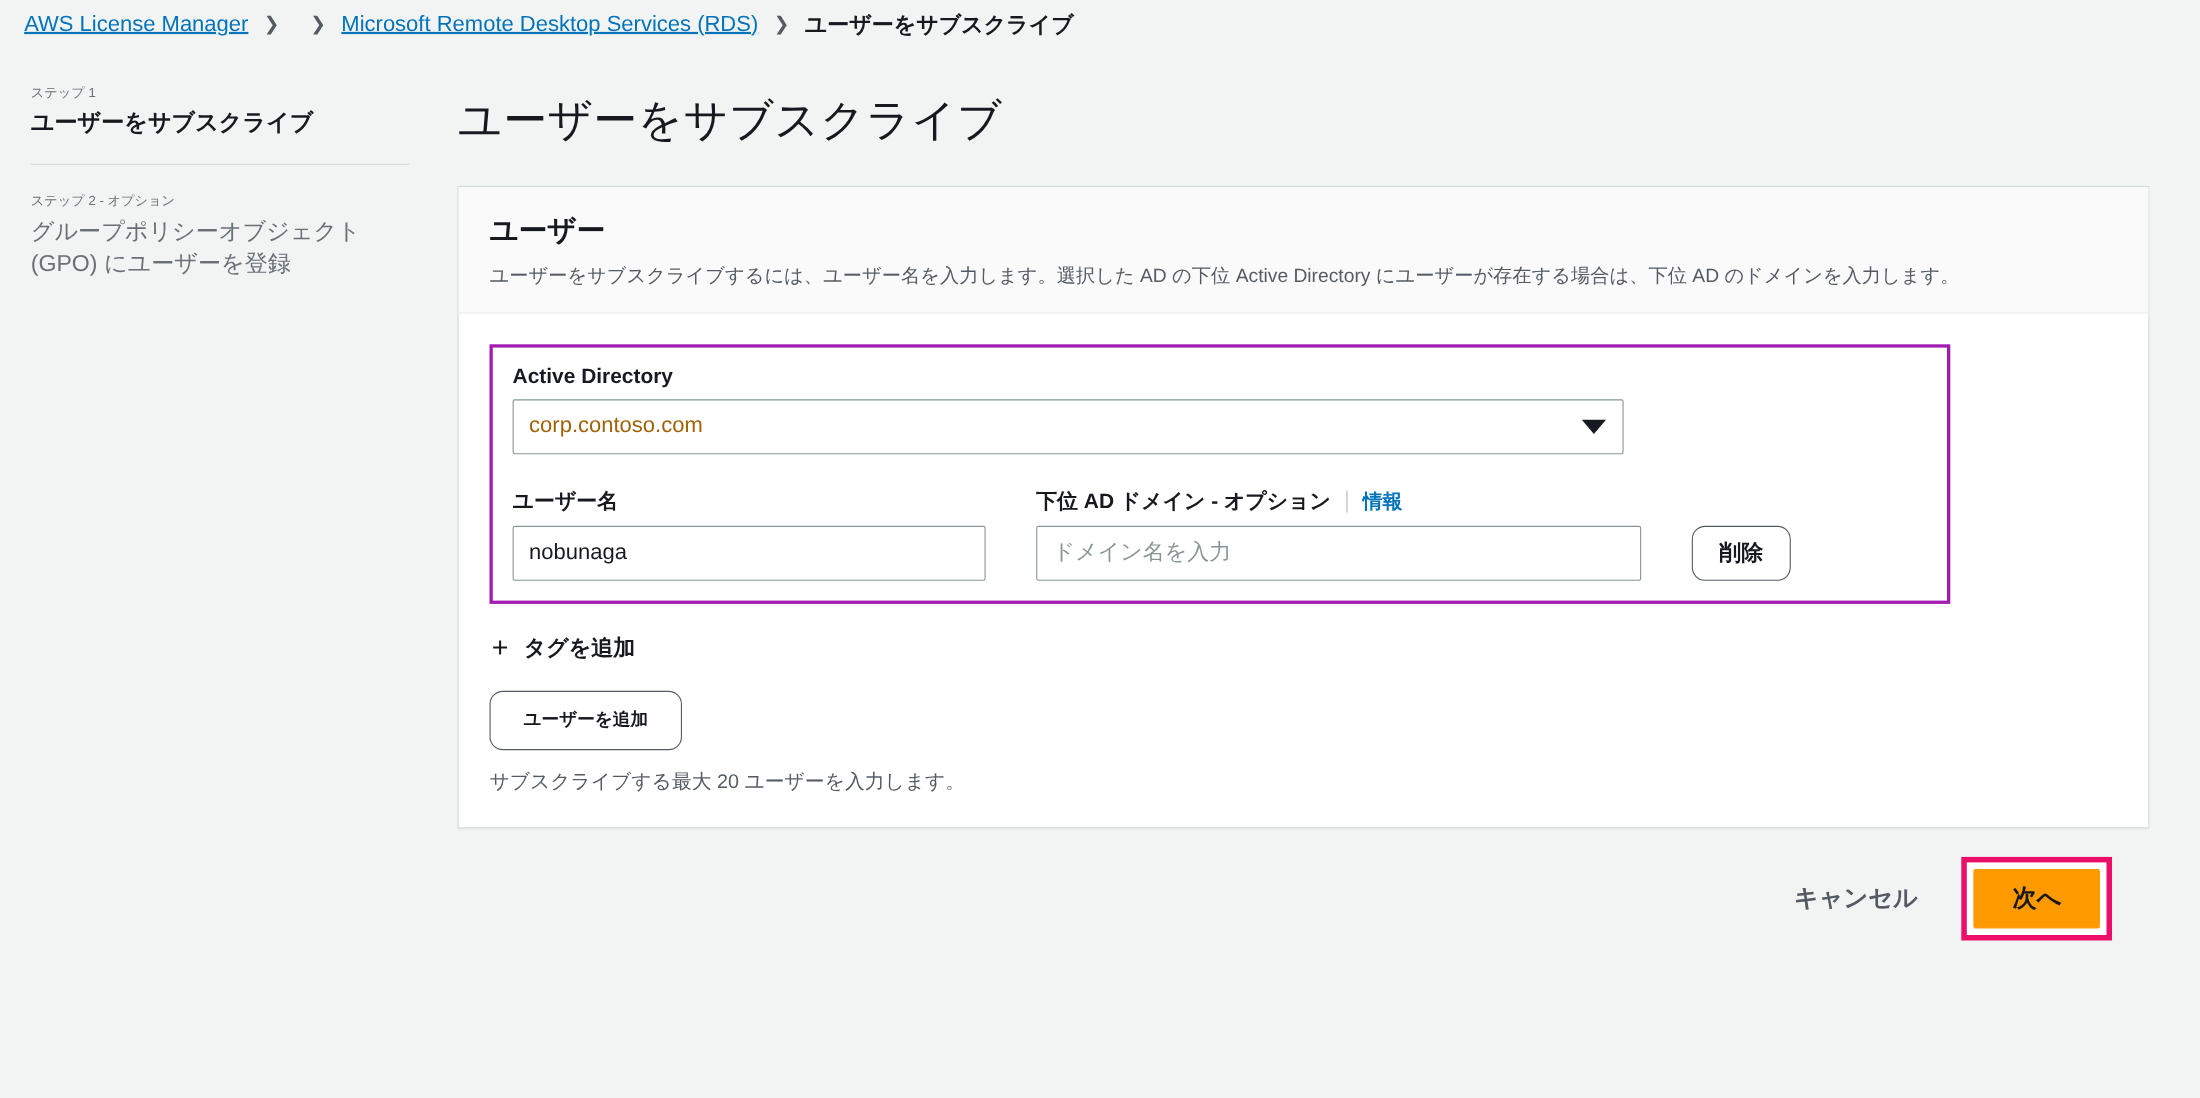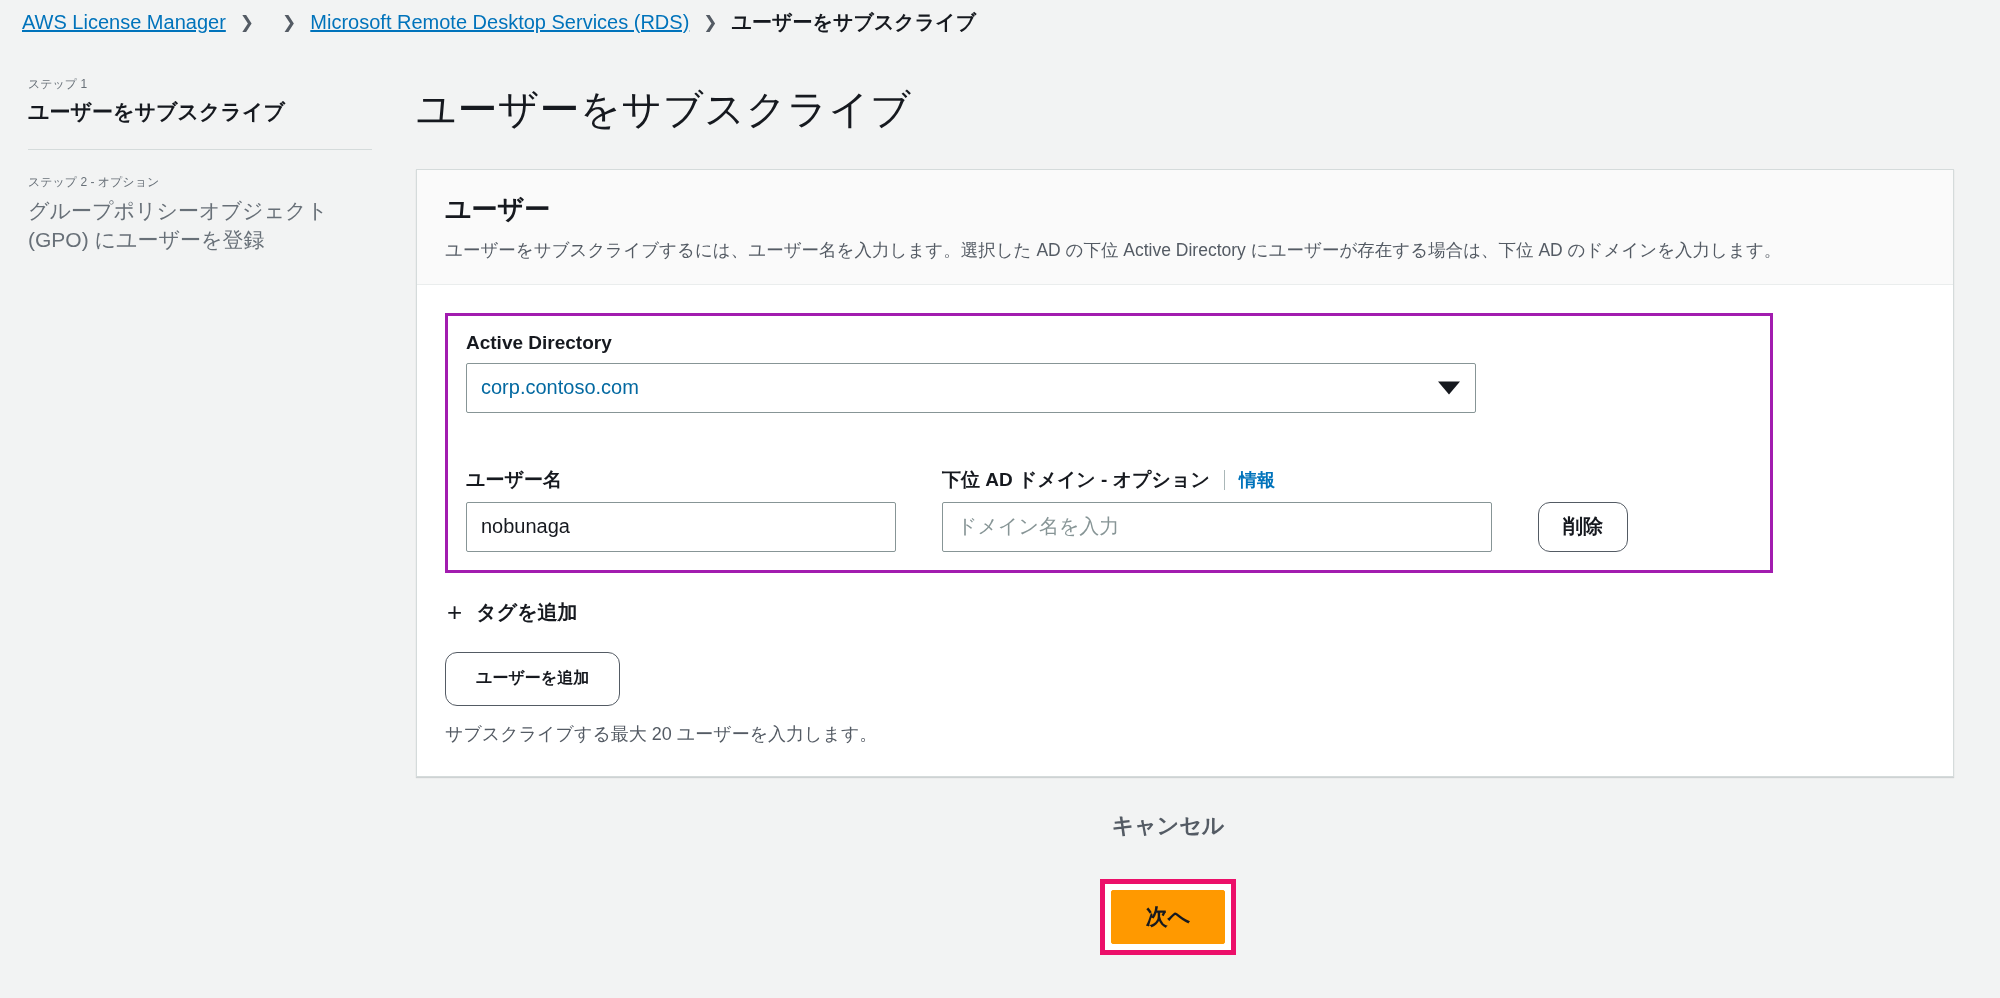--- a/index.html
+++ b/index.html
@@ -144,21 +144,21 @@
   }
   .select-box {
     height: 50px;
     border: 1px solid #879596;
     border-radius: 2px;
     background: #fff;
     display: flex;
     align-items: center;
     padding: 12px 14px;
     font-size: 20px;
-    color: #0369a1;
+    color: #a16207;
     cursor: pointer;
   }
   .select-caret {
     position: absolute;
     right: 16px;
     top: 50%;
     transform: translateY(-50%);
     width: 0; height: 0;
     border-left: 11px solid transparent;
     border-right: 11px solid transparent;
@@ -173,21 +173,20 @@
     margin-top: 30px;
   }
   .col-user { width: 430px; }
   .col-domain { width: 550px; }
   .col-remove { padding-bottom: 0; }
 
   .label-row {
     display: flex;
     align-items: center;
     margin-bottom: 9px;
-    margin-top: 24px;
   }
   .label-row .field-label { margin-bottom: 0; }
   .label-sep {
     width: 1px;
     height: 20px;
     background: #aab7b8;
     margin: 0 14px;
     display: inline-block;
   }
   .info-link {
@@ -256,21 +255,20 @@
     color: #545b64;
   }
 
   
   #footer {
     display: flex;
     align-items: center;
     justify-content: flex-end;
     gap: 30px;
     padding: 26px 34px 0 0;
-    flex-direction: column;
   }
   .cancel-link {
     font-size: 22px;
     font-weight: bold;
     color: #545b64;
     cursor: pointer;
     padding: 8px 10px;
   }
   .primary-btn {
     background: #ff9900;

